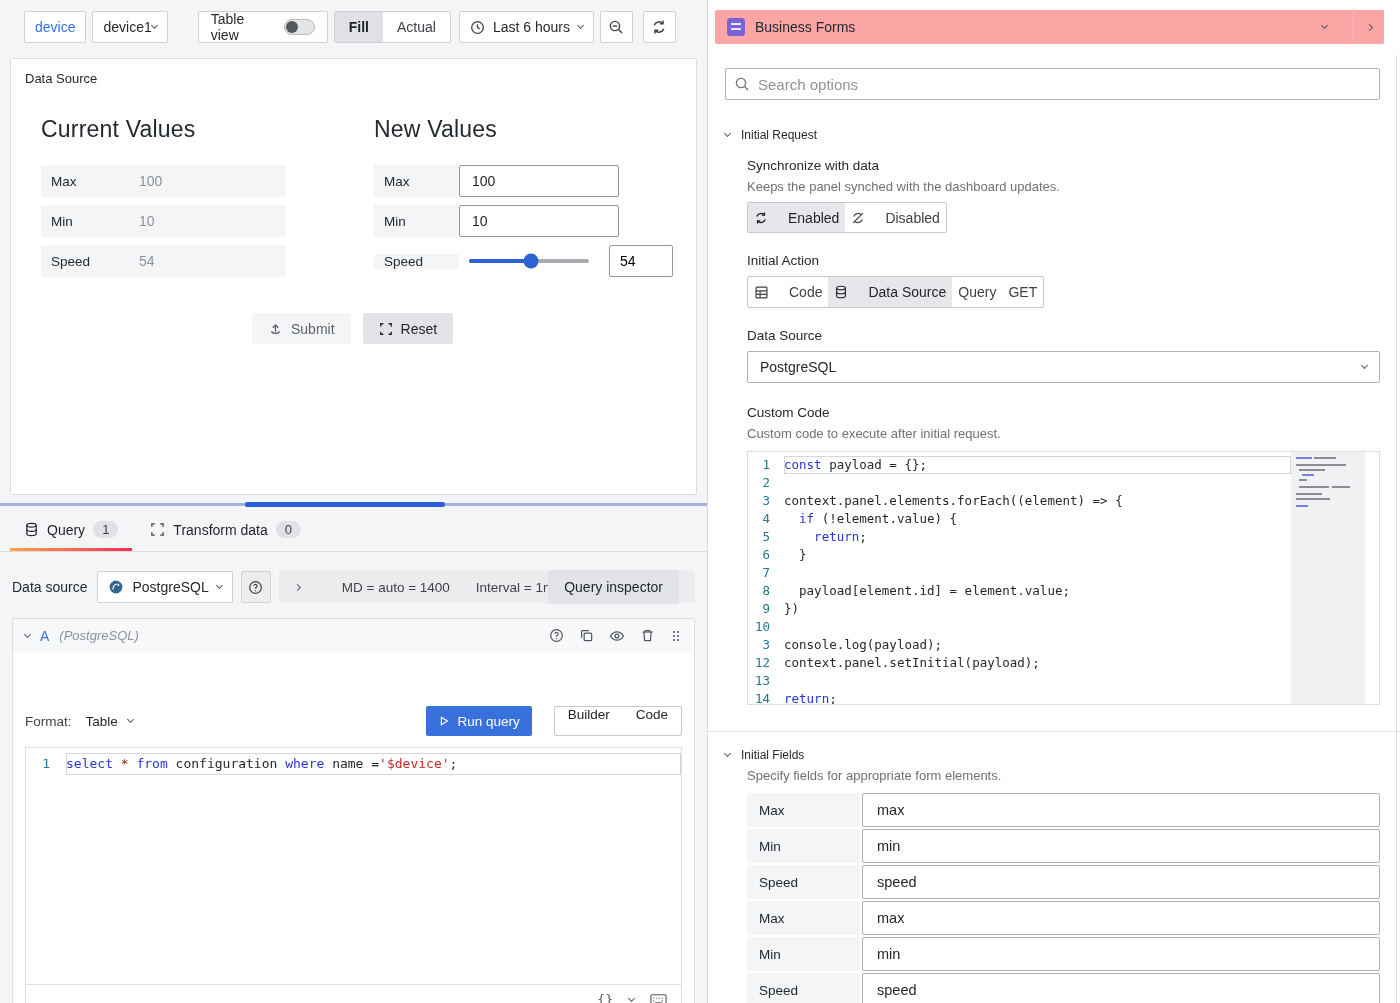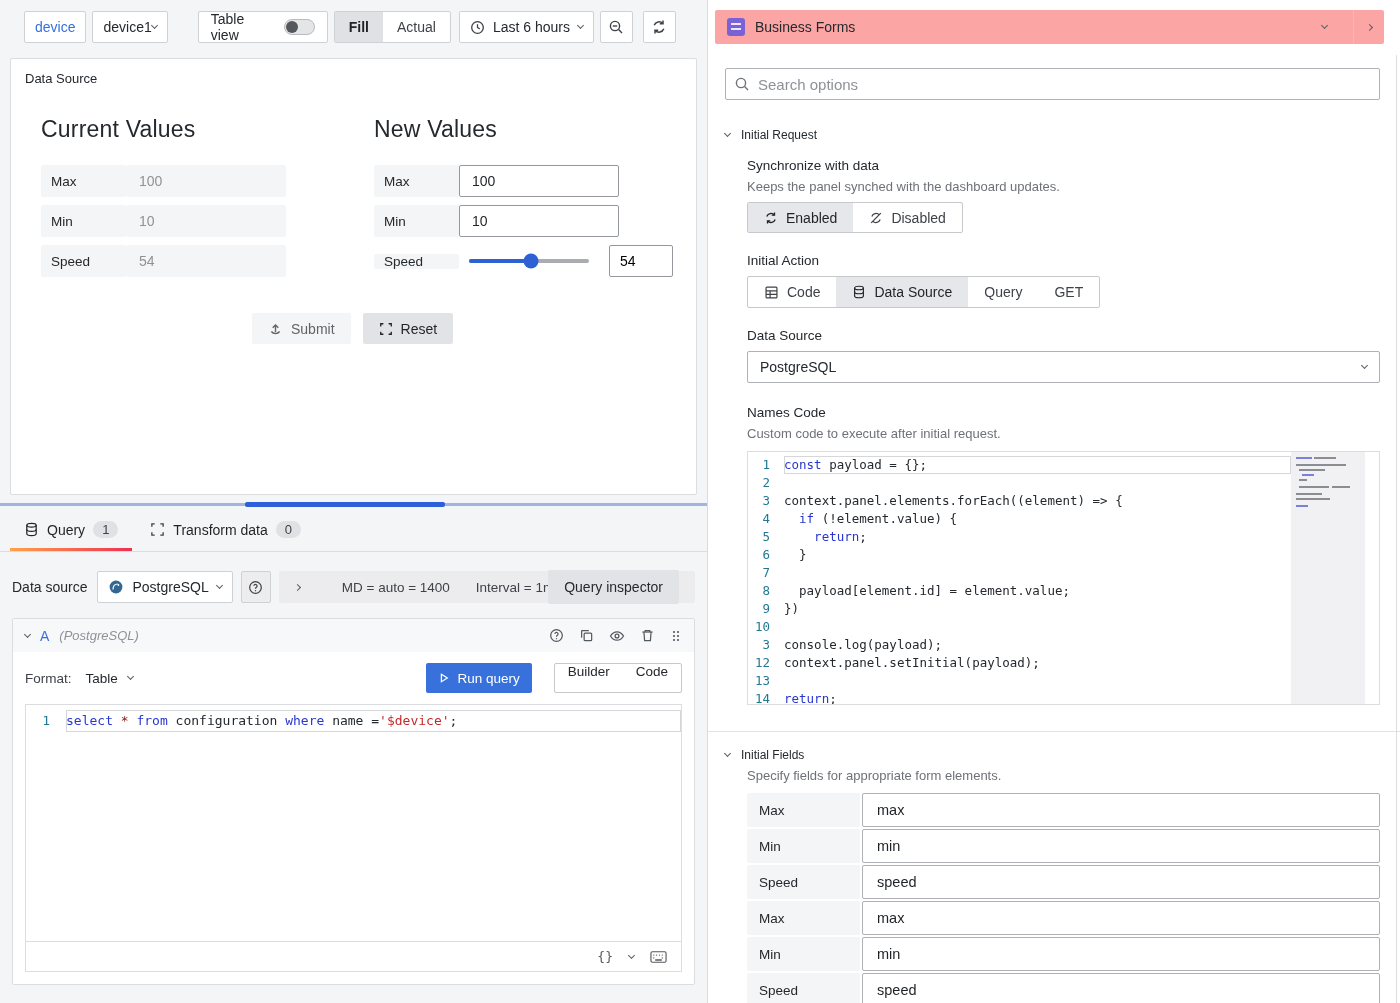--- a/index.html
+++ b/index.html
@@ -60,21 +60,21 @@
   .ds-pick { padding:0 10px; gap:8px; font-weight:500; }
   .help-btn { width:30px; height:32px; justify-content:center; background:#ededee; border:1px solid #d0d1d4; color:#3f4248; }
   .stats-strip { flex:1; background:#ececee; border-radius:2px; height:32px; display:flex; align-items:center; gap:26px; padding:0 14px; font-size:13.5px; color:#3f4248; }
   .qi-btn { position:absolute; right:16px; top:0; height:34px; background:#e2e3e6; display:flex; align-items:center; padding:0 16px; font-weight:500; border-radius:2px; }
   .query-card { margin:14px 12px 0 12px; background:#fff; border:1px solid #dcdde0; border-radius:2px; }
   .qc-head { height:33px; background:#f7f8fa; display:flex; align-items:center; padding:0 12px; gap:10px; }
   .qc-head .ref { color:#3871dc; font-weight:500; }
   .qc-head .ds-name { color:#8e9297; font-style:italic; font-size:13px; }
   .qc-icons { margin-left:auto; display:flex; align-items:center; gap:15px; color:#55585e; }
   .qc-body { padding:10px 12px 12px 12px; }
-  .fmt-row { display:flex; align-items:center; gap:8px; height:32px; margin-bottom:10px; }
+  .fmt-row { display:flex; align-items:center; gap:8px; height:32px; margin-bottom:10px;margin-top:43px; }
   .fmt-row .flab { font-size:13.5px; color:#3f4248; }
   .fmt-row .fval { font-size:13.5px; margin-left:6px; display:flex; gap:10px; align-items:center; }
   .run-btn { margin-left:auto; background:#3871dc; color:#fff; height:30px; border-radius:2px; display:flex; align-items:center; gap:7px; padding:0 12px; font-size:13.5px; font-weight:500; }
   .bc-seg { border:1px solid #c7c8cb; border-radius:2px; height:30px; display:flex; overflow:hidden; margin-left:14px; background:#fff; }
   .bc-seg .seg-opt { padding:0 13px; font-size:13.5px; }
 
   
   .editor { background:#fff; border:1px solid #dcdde0; position:relative; font-family:"DejaVu Sans Mono",monospace; overflow:hidden; }
   .code-line { display:flex; }
   .code-line .ln { text-align:right; color:#237893; flex:none; }
@@ -103,21 +103,21 @@
   .opt-content { padding:24px 20px 0 17px; }
   .search-box { height:32px; border:1px solid #aeb1b6; border-radius:2px; display:flex; align-items:center; padding:0 8px; gap:8px; }
   .search-box input { border:0; outline:0; flex:1; font-size:15px; font-family:"Liberation Sans",sans-serif; color:#1f2226; }
   .search-box input::placeholder { color:#8e9297; }
   .sect-head { display:flex; align-items:center; gap:11px; margin-top:28px; font-size:12px; font-weight:500; }
   .sect-body { padding-left:22px; }
   .opt-label { font-size:13.5px; font-weight:500; margin-top:20px; }
   .opt-label.plain { font-weight:400; }
   .opt-desc { font-size:13px; color:#6e7176; margin-top:6px; }
   .ctl-seg { display:inline-flex; border:1px solid #c7c8cb; border-radius:2px; overflow:hidden; height:32px; margin-top:8px; background:#fff; }
-  .ctl-seg .seg-opt { display:flex; align-items:center; gap:8px; padding:0 16px; color:#3f4248; }
+  .ctl-seg .seg-opt { display:flex; align-items:center; gap:20px; padding:0 6px; color:#3f4248; }
   .ctl-seg .seg-opt.sel { background:#e6e7ea; color:#1f2226; font-weight:500; }
   .select-box { height:32px; border:1px solid #aeb1b6; border-radius:2px; display:flex; align-items:center; padding:0 12px; margin-top:8px; justify-content:space-between; }
   .js-editor { margin-top:10px; height:254px; font-size:12.5px; display:flex; }
   .js-lines { flex:1; padding-top:4px; }
   .js-editor .code-line { height:18px; line-height:18px; }
   .js-editor .ln { width:36px; padding-right:14px; }
   .minimap { width:74px; background:#f1f1f3; margin:0; position:relative; flex:none; }
   .minimap i { position:absolute; height:2px; background:#8a8d92; }
   .minimap i.b { background:#7b80e0; }
   .mm-gap { width:14px; flex:none; background:#fff; }
@@ -436,21 +436,21 @@
             <span>GET</span>
           </div>
         </div>
 
         <div class="opt-label plain">Data Source</div>
         <div class="select-box">
           <span>PostgreSQL</span>
           <span class="chev sm"></span>
         </div>
 
-        <div class="opt-label" style="margin-top:22px">Names Code</div>
+        <div class="opt-label" style="margin-top:22px">Custom Code</div>
         <div class="opt-desc">Custom code to execute after initial request.</div>
         <div class="editor js-editor">
           <div class="js-lines">
               <div class="code-line cur">
                 <span class="ln">1</span>
                 <span class="lc"><span class="tk-kw">const</span><span class="tk-pl"> payload = {};</span></span>
               </div>
               <div class="code-line">
                 <span class="ln">2</span>
                 <span class="lc"></span>

